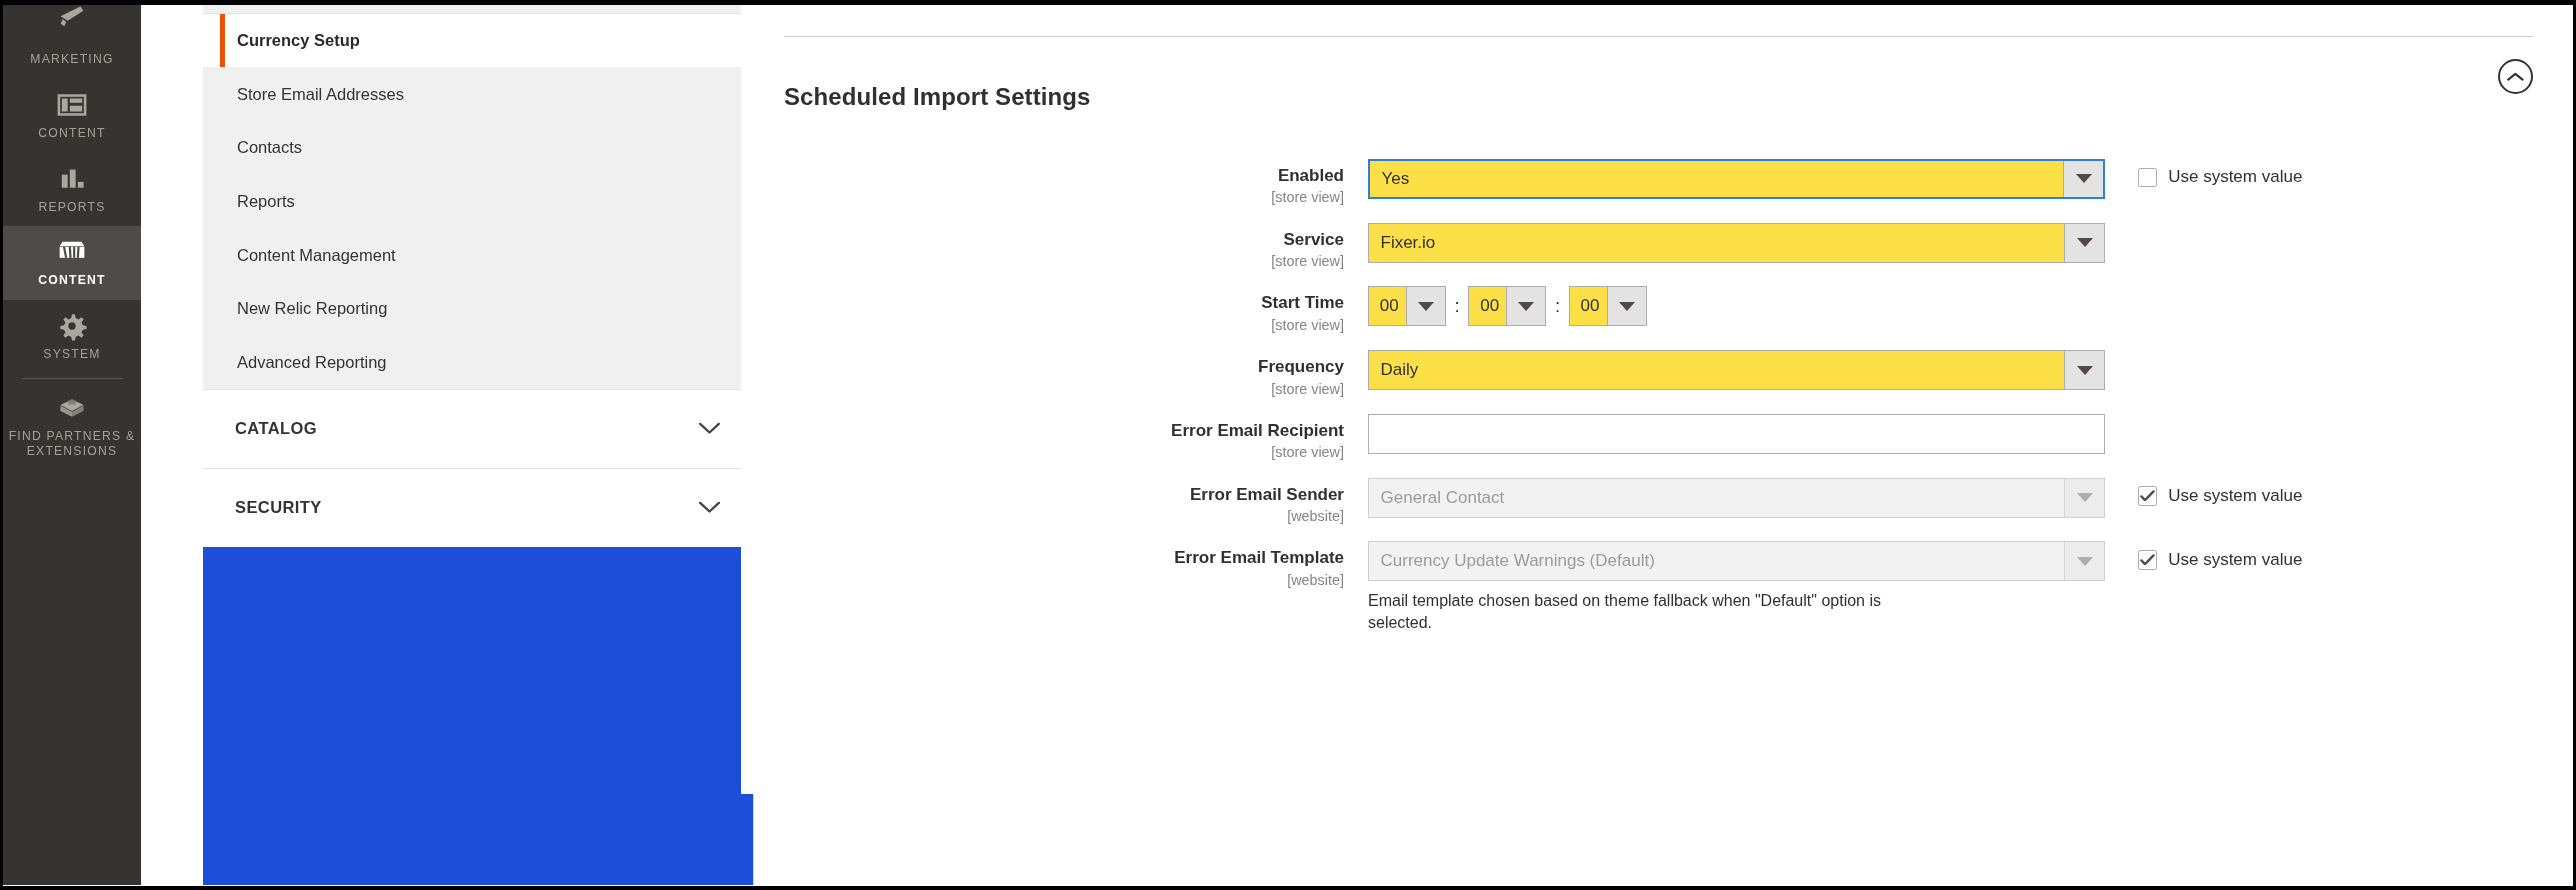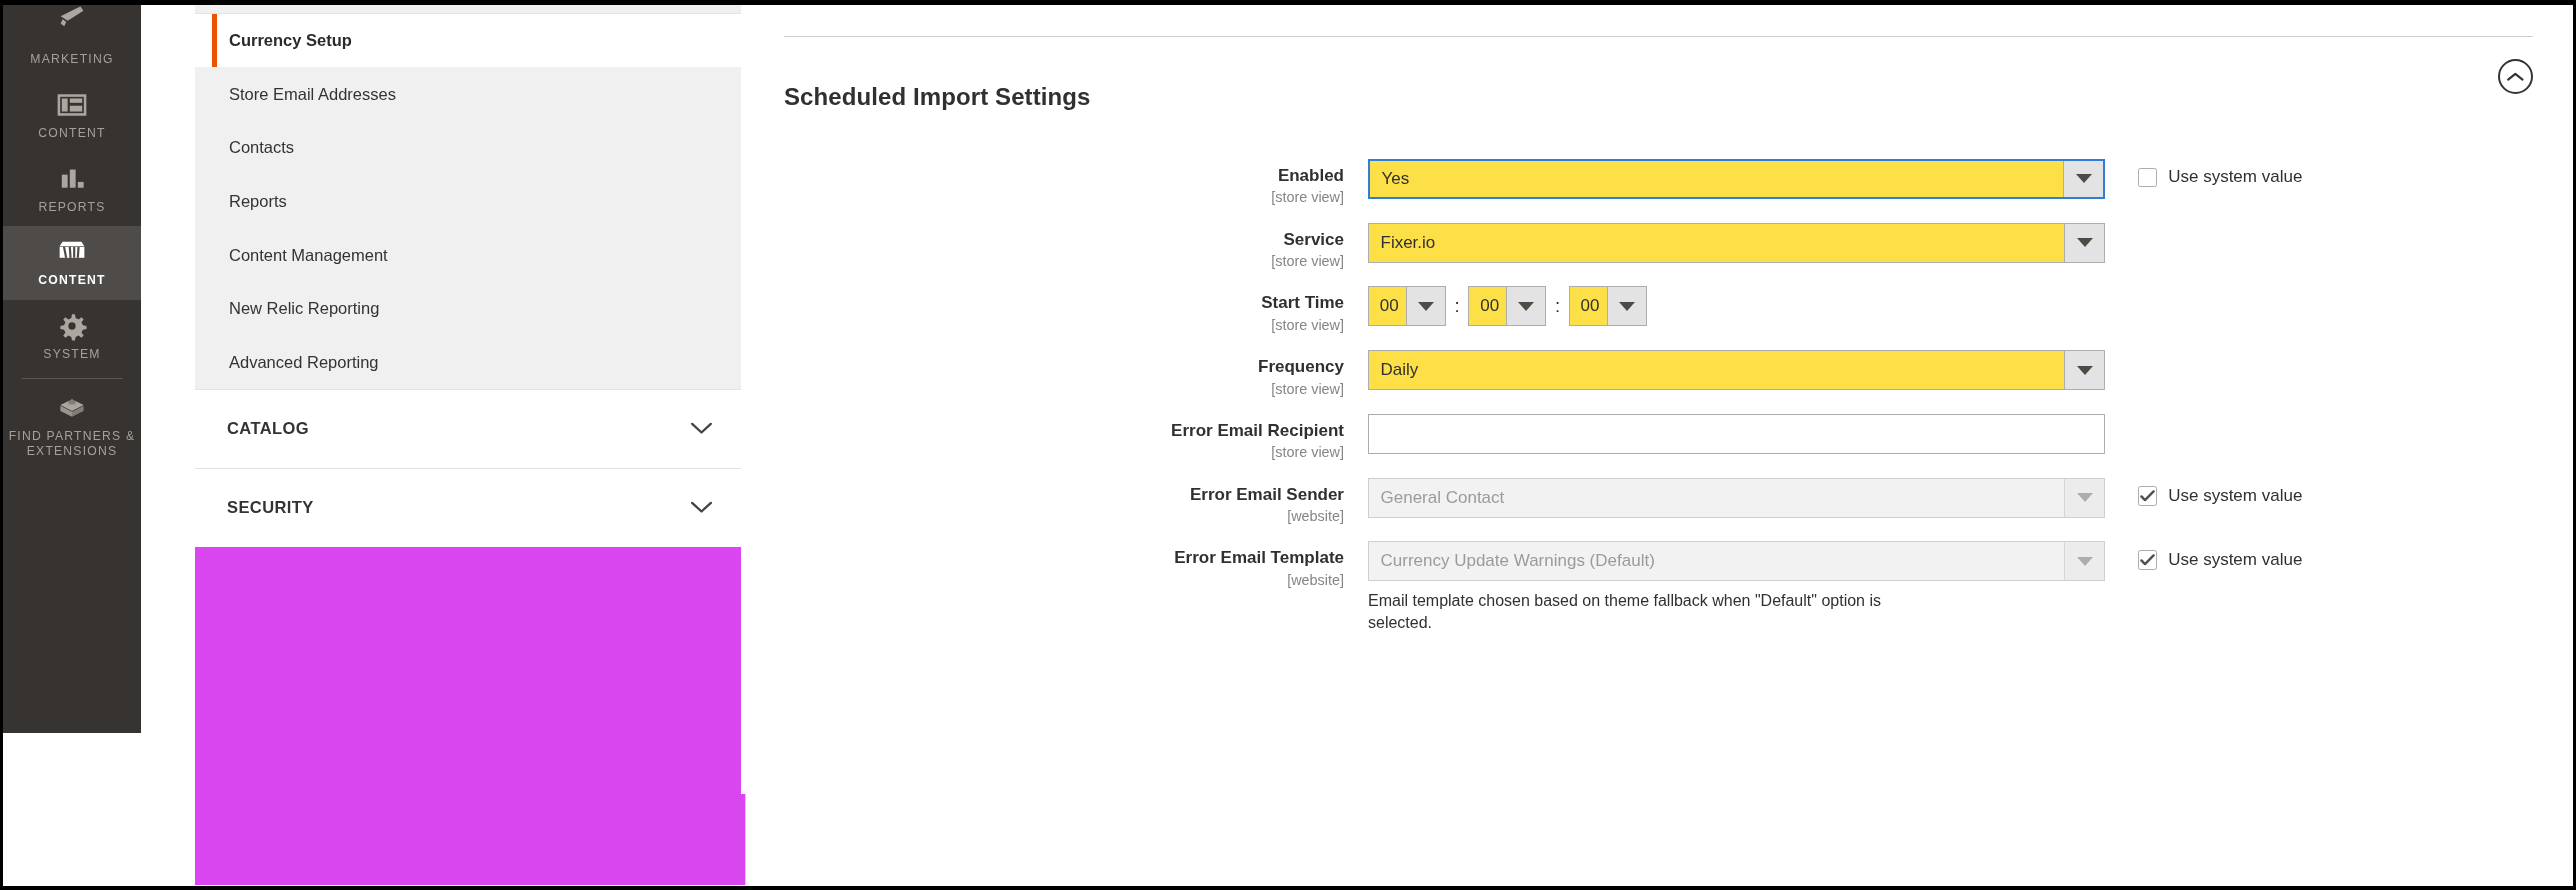--- a/index.html
+++ b/index.html
@@ -20,21 +20,21 @@
     border-bottom: 5px solid #000000;
     border-left: 3.6px solid #000000;
     border-right: 3.6px solid #000000;
     overflow: hidden;
   }
 
   
   #primary-nav {
     position: absolute;
     left: 0; top: 0;
-    width: 138px; height: 728px;
+    width: 138px; height: 880px;
     background: #373330;
   }
   .pnav-item {
     position: relative;
     width: 138px;
     padding: 10px 0 11.5px 0;
     text-align: center;
     cursor: pointer;
   }
   .pnav-item.active { background: #4f4b48; }
@@ -56,23 +56,23 @@
   .pnav-item.active .pnav-label { color: #ffffff; font-weight: bold; }
   .pnav-sep {
     width: 101px; height: 0.7px;
     background: #5b5652;
     margin: 4.3px auto 2.9px auto;
   }
 
   
   #secondary-nav {
     position: absolute;
-    left: 192px; top: 0;
+    left: 200px; top: 0;
     width: 551px; height: 880px;
-    background: #d946ef;
+    background: #1d4ed8;
     border-right: 0.7px solid #d6d6d6;
   }
   .snav-top-strip {
     height: 8.6px;
     background: #f0f0f0;
     border-bottom: 0.7px solid #e3e3e3;
   }
   .snav-group { background: #f0f0f0; }
   .snav-item {
     position: relative;

